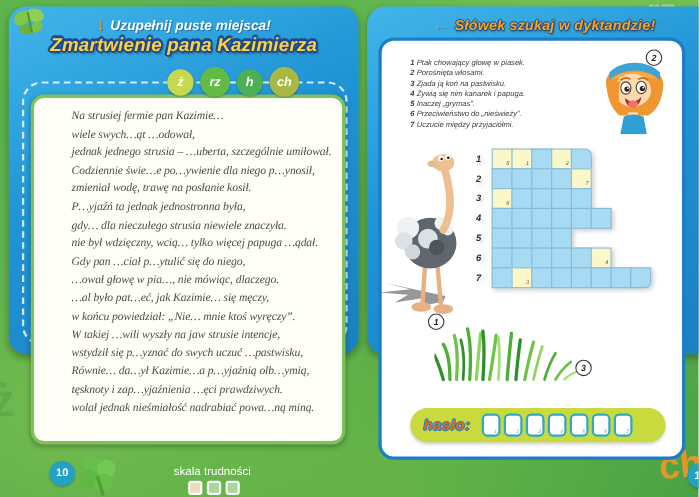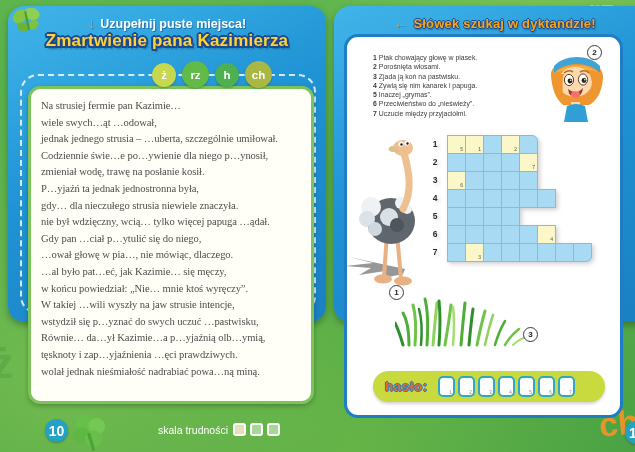--- a/index.html
+++ b/index.html
@@ -14,21 +14,21 @@
   .deco{position:absolute;font-weight:bold;pointer-events:none;}
   .deco-panel-rz{left:293px;top:-2px;font-size:24px;color:rgba(255,255,255,.20);}
   .deco-panel-h{left:301px;top:24px;font-size:32px;color:rgba(255,255,255,.13);}
   .deco-bg-rz{left:588px;top:-6px;font-size:30px;color:rgba(255,255,255,.38);}
   .deco-bg-ch{left:599px;top:404px;font-size:34px;color:rgba(238,148,38,.95);transform:rotate(-6deg);}
   .deco-bg-h{left:616px;top:58px;font-size:38px;color:rgba(255,255,255,.22);}
   .deco-bg-z{left:-8px;top:340px;font-size:42px;color:rgba(70,150,60,.35);}
   
   .page{position:absolute;top:6px;height:316px;border-radius:16px;
         background:linear-gradient(155deg,#41b5e9 0%,#1f93d4 45%,#1a80c2 100%);
-        box-shadow:0 3px 7px rgba(0,0,0,.3);}
+        box-shadow:0 3px 7px rgba(0,0,0,.3);font-style:italic;}
   .page-left{left:8px;width:318px;}
   .page-right{left:334px;width:293px;padding-left:28px;}
   
   .lp-instruction{position:absolute;top:8px;left:0;right:0;text-align:center;
         font-size:12.5px;font-weight:bold;color:#fff;text-shadow:1px 1px 0 rgba(20,80,140,.6);}
   .arrow-icon{color:#f7941d;font-weight:bold;font-size:15px;display:inline-block;margin-right:5px;
         text-shadow:1px 1px 0 rgba(20,80,140,.5);}
   .lp-title{position:absolute;top:25px;left:0;right:0;text-align:center;
         font-size:17px;font-weight:800;color:#ffd23c;letter-spacing:.2px;
         text-shadow:2px 0 0 #1c4a8f,-2px 0 0 #1c4a8f,0 2px 0 #1c4a8f,0 -2px 0 #1c4a8f,
@@ -37,21 +37,21 @@
   .dashed-frame{position:absolute;left:12px;top:68px;right:10px;bottom:8px;
         border:2px dashed rgba(255,255,255,.8);border-radius:18px;}
   .badges{position:absolute;top:55px;left:144px;display:flex;gap:6px;align-items:center;z-index:3;}
   .badge{width:24px;height:24px;border-radius:50%;display:flex;align-items:center;justify-content:center;
         color:#fff;font-weight:bold;font-size:11.5px;box-shadow:0 1px 2px rgba(0,0,0,.25);}
   .badge:nth-child(2),.badge:nth-child(4){width:27px;height:27px;}
   .text-card{position:absolute;left:20px;top:80px;width:280px;height:312px;
         background:#fffef7;border:3px solid #7cc35b;border-radius:12px;
         box-shadow:0 2px 5px rgba(0,0,0,.25);z-index:2;}
   .poem{padding:9px 5px 0 10px;font-family:"Liberation Serif",serif;
-        font-size:10.6px;line-height:16.6px;color:#4d4d4d;letter-spacing:-.1px;white-space:nowrap;}
+        font-size:10.6px;line-height:16.6px;color:#4d4d4d;letter-spacing:-.1px;white-space:nowrap;margin-left:24px;}
   
   .rp-instruction{position:absolute;top:8px;left:0;right:0;text-align:center;
         font-size:13px;font-weight:800;color:#f9a51a;letter-spacing:.2px;
         text-shadow:1px 0 0 #1c4a8f,-1px 0 0 #1c4a8f,0 1px 0 #1c4a8f,0 -1px 0 #1c4a8f,
           1px 2px 2px rgba(0,0,0,.35);}
   .quiz-card{position:absolute;left:10px;top:28px;width:273px;height:378px;
         background:#fff;border:3px solid #1d7ec6;border-radius:14px;z-index:2;}
   .clues{position:absolute;left:26px;top:16px;width:168px;
         font-size:6.9px;line-height:9.3px;color:#3a3a3a;}
   .clue-num{font-weight:bold;margin-right:2px;}
@@ -83,26 +83,26 @@
   .password-pill{position:absolute;left:26px;top:334px;width:232px;height:31px;border-radius:17px;
         background:#c9da3f;display:flex;align-items:center;padding:0 8px;box-sizing:border-box;
         box-shadow:0 2px 3px rgba(0,0,0,.18);}
   .password-label{font-size:13.5px;font-weight:800;color:#f2671f;letter-spacing:.5px;margin:0 7px 0 4px;
         text-shadow:1px 0 0 #1d7ec6,-1px 0 0 #1d7ec6,0 1px 0 #1d7ec6,0 -1px 0 #1d7ec6;}
   .pw-box{width:17px;height:21px;background:#fff;border:2px solid #2fa7c5;border-radius:5px;
         margin-left:3px;position:relative;box-sizing:border-box;}
   .pw-num{position:absolute;bottom:0;right:1px;font-size:4.5px;color:#8a8a8a;line-height:5px;}
   
   .page-circle{position:absolute;width:23px;height:23px;border-radius:50%;background:#23a2c4;
-        color:#fff;font-size:14px;font-weight:bold;display:flex;align-items:center;justify-content:center;
+        color:#fff;font-size:10px;font-weight:bold;display:flex;align-items:center;justify-content:center;
         box-shadow:0 1px 2px rgba(0,0,0,.25);z-index:5;}
   .pc-left{left:45px;top:419px;}
   .pc-right{left:577px;top:421px;margin-left:48px;}
   .difficulty{position:absolute;left:158px;top:423px;display:flex;align-items:center;gap:2px;
-        color:#fff;font-size:10.5px;z-index:5;}
+        color:#fff;font-size:10.5px;z-index:5;flex-direction:column;}
   .diff-squares{display:flex;gap:4px;margin-left:3px;}
   .diff-sq{width:13px;height:13px;border:2px solid rgba(255,255,255,.9);border-radius:3px;box-sizing:border-box;}
   .diff-sq.filled{background:#e5dfbd;}
   .diff-sq.empty{background:rgba(255,255,255,.45);}
   .butterfly{position:absolute;left:12px;top:5px;width:30px;height:30px;transform:rotate(-12deg);z-index:1;}
   .clover{position:absolute;left:70px;top:412px;width:38px;height:38px;transform:rotate(14deg);z-index:1;}
 </style>
 </head>
 <body>
 

